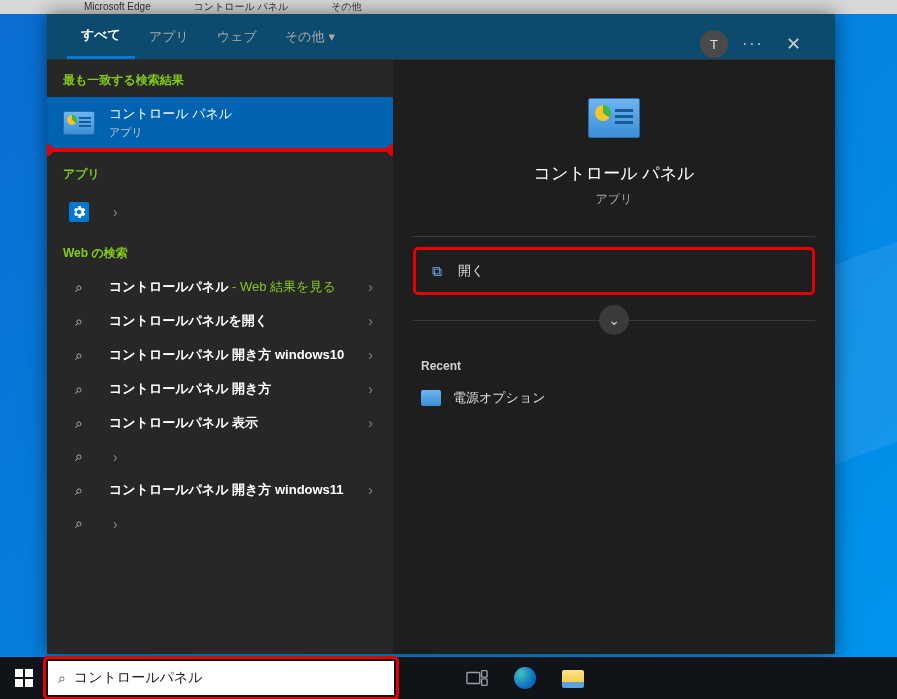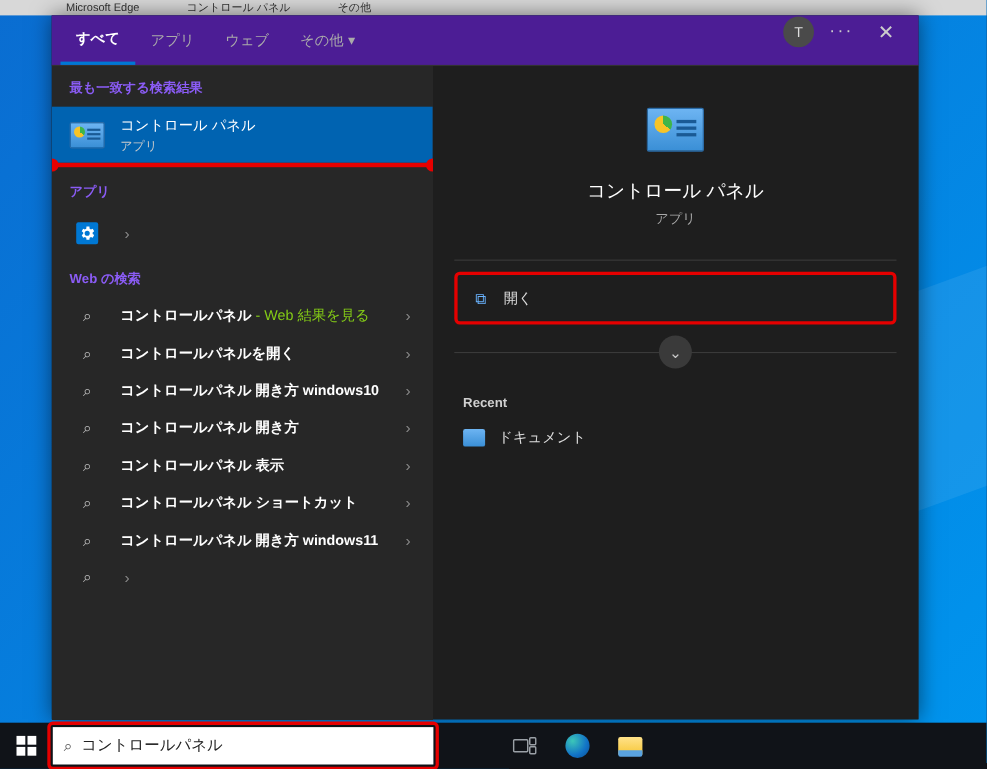--- a/index.html
+++ b/index.html
@@ -27,43 +27,43 @@
     }
     .top-glimpse {
       position: absolute;
       top: 0;
       left: 0;
       right: 0;
       height: 14px;
       background: #d8d8d8;
       font-size: 10px;
       color: #333;
-      padding: 0 60px;
+      padding: 0 84px;
       overflow: hidden;
     }
     .top-glimpse span { display: inline-block; margin-right: 40px; }
     .search-panel {
       position: absolute;
       top: 14px;
       left: 47px;
       width: 788px;
       height: 640px;
       background: #1e1e1e;
       color: #fff;
       display: flex;
       flex-direction: column;
       box-shadow: 0 0 18px rgba(0,0,0,0.5);
     }
     .tabs {
       height: 46px;
       display: flex;
-      align-items: flex-start;
-      padding: 0 8px;
+      align-items: flex-end;
+      padding: 0 20px;
       border-bottom: 1px solid #323232;
-      background: #4c1d95;
+      background: #0c4a6e;
     }
     .tab {
       padding: 0 14px;
       height: 100%;
       display: flex;
       align-items: center;
       font-size: 13px;
       color: #aaa;
       cursor: pointer;
     }
@@ -101,21 +101,21 @@
       width: 346px;
       background: #272727;
       display: flex;
       flex-direction: column;
       overflow-y: auto;
       position: relative;
     }
     .section-header {
       font-size: 12px;
       font-weight: 600;
-      color: #8b5cf6;
+      color: #84cc16;
       padding: 12px 16px 8px;
     }
     .result-row {
       display: flex;
       align-items: center;
       padding: 8px 16px;
       gap: 14px;
       cursor: pointer;
       position: relative;
     }
@@ -440,23 +440,20 @@
       </div>
       <div class="result-row">
         <div class="search-glyph">⌕</div>
         <div class="result-text">
             <div class="result-title"><b>コントロールパネル 表示</b></div>
           </div>
         <div class="chev">›</div>
       </div>
       <div class="result-row">
         <div class="search-glyph">⌕</div>
-        <div class="result-text">
-            <div class="result-title"><b>コントロールパネル ショートカット</b></div>
-          </div>
         <div class="chev">›</div>
       </div>
       <div class="result-row">
         <div class="search-glyph">⌕</div>
         <div class="result-text">
             <div class="result-title"><b>コントロールパネル 開き方 windows11</b></div>
           </div>
         <div class="chev">›</div>
       </div>
       <div class="result-row">
@@ -484,21 +481,21 @@
 
       <div class="expander">
         <div class="expander-btn">
           <span>⌄</span>
         </div>
       </div>
 
       <div class="recent-header">Recent</div>
       <div class="recent-row">
         <div class="recent-icon"></div>
-        <span>ドキュメント</span>
+        <span>電源オプション</span>
       </div>
     </div>
   </div>
 </div>
 
 <div class="taskbar">
   <div class="start-btn">
     <div class="win-logo">
       <span></span>
         <span></span>

